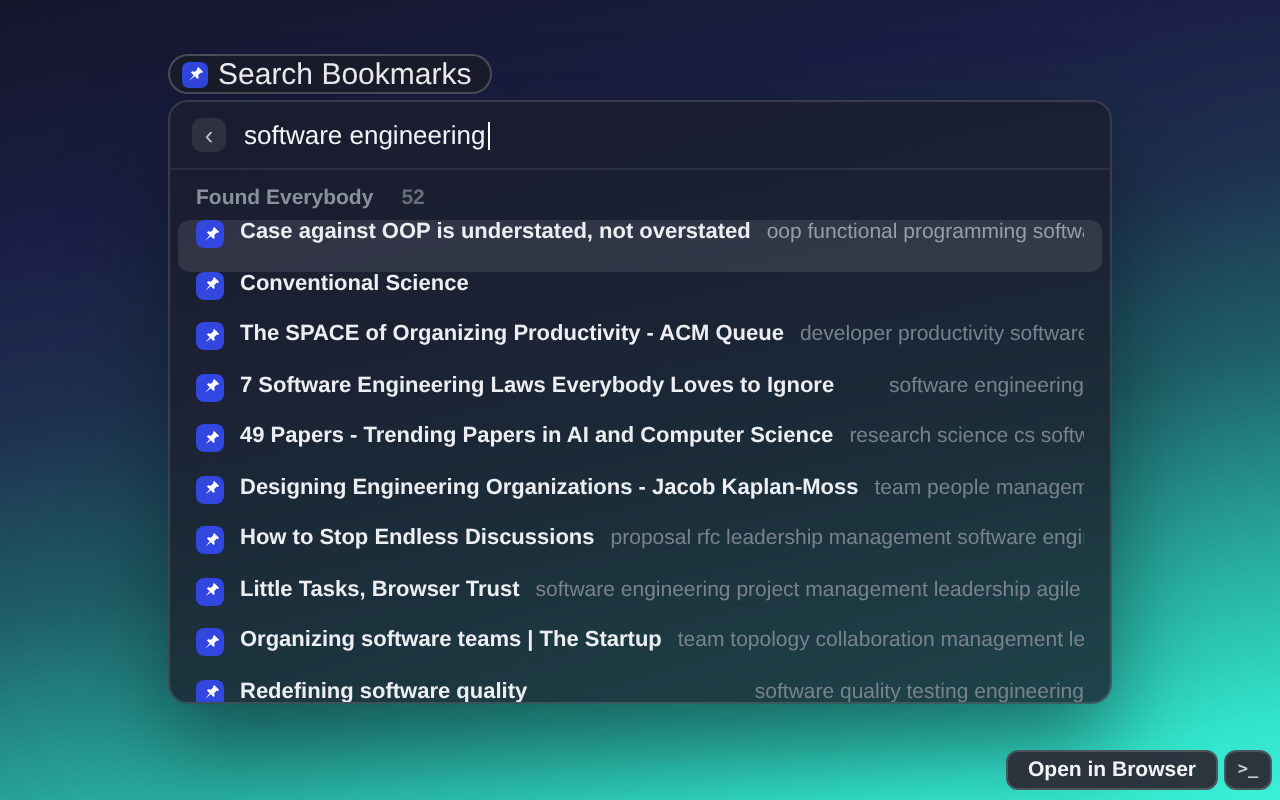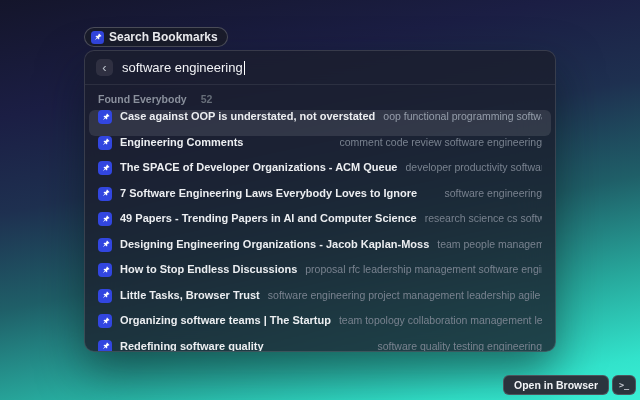--- a/index.html
+++ b/index.html
@@ -13,21 +13,21 @@
   }
 
   
   .app-pill {
     position: absolute; left: 84px; top: 27px; height: 20px;
     display: flex; align-items: center; gap: 5px;
     padding: 0 9px 0 6px; border-radius: 10px;
     background: rgba(26,28,42,0.92);
     border: 1px solid rgba(255,255,255,0.22);
   }
-  .app-pill .label { font-size: 12px; font-weight: 700; color: #f0f1f4; white-space: nowrap; }
+  .app-pill .label { font-size: 15px; font-weight: 400; color: #f0f1f4; white-space: nowrap; }
 
   .ext-icon {
     width: 13px; height: 13px; border-radius: 3.5px;
     background: var(--accent, #3246e0);
     display: flex; align-items: center; justify-content: center;
     flex: 0 0 auto;
   }
   .ext-icon svg { display: block; }
 
   
@@ -154,35 +154,34 @@
   <div class="row">
 
   <span class="ext-icon">
     <svg viewBox="0 0 10 10" width="9" height="9" aria-hidden="true">
       <g transform="rotate(45 5 5)">
         <path fill="#ffffff" d="M3.1 0.6 h3.8 v0.9 l-0.6 0.5 v1.8 l1.3 0.9 v0.9 H5.45 L5 9.4 4.55 5.6 H2.4 v-0.9 l1.3-0.9 V2 l-0.6-0.5 Z"></path>
       </g>
     </svg>
   </span>
 
-    <span class="title">Engineering Comments</span>
-    <span class="tags">comment code review software engineering</span>
-  </div>
-
-  <div class="row">
-
-  <span class="ext-icon">
-    <svg viewBox="0 0 10 10" width="9" height="9" aria-hidden="true">
-      <g transform="rotate(45 5 5)">
-        <path fill="#ffffff" d="M3.1 0.6 h3.8 v0.9 l-0.6 0.5 v1.8 l1.3 0.9 v0.9 H5.45 L5 9.4 4.55 5.6 H2.4 v-0.9 l1.3-0.9 V2 l-0.6-0.5 Z"></path>
-      </g>
-    </svg>
-  </span>
-
-    <span class="title">The SPACE of Developer Organizations - ACM Queue</span>
+    <span class="title">Conventional Science</span>
+  </div>
+
+  <div class="row">
+
+  <span class="ext-icon">
+    <svg viewBox="0 0 10 10" width="9" height="9" aria-hidden="true">
+      <g transform="rotate(45 5 5)">
+        <path fill="#ffffff" d="M3.1 0.6 h3.8 v0.9 l-0.6 0.5 v1.8 l1.3 0.9 v0.9 H5.45 L5 9.4 4.55 5.6 H2.4 v-0.9 l1.3-0.9 V2 l-0.6-0.5 Z"></path>
+      </g>
+    </svg>
+  </span>
+
+    <span class="title">The SPACE of Organizing Productivity - ACM Queue</span>
     <span class="tags">developer productivity software engineering metrics re…</span>
   </div>
 
   <div class="row">
 
   <span class="ext-icon">
     <svg viewBox="0 0 10 10" width="9" height="9" aria-hidden="true">
       <g transform="rotate(45 5 5)">
         <path fill="#ffffff" d="M3.1 0.6 h3.8 v0.9 l-0.6 0.5 v1.8 l1.3 0.9 v0.9 H5.45 L5 9.4 4.55 5.6 H2.4 v-0.9 l1.3-0.9 V2 l-0.6-0.5 Z"></path>
       </g>

